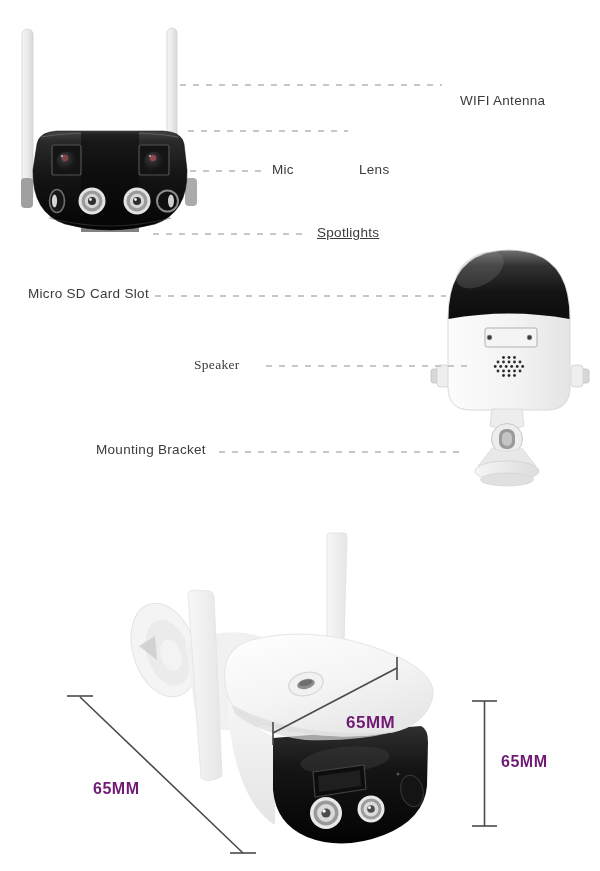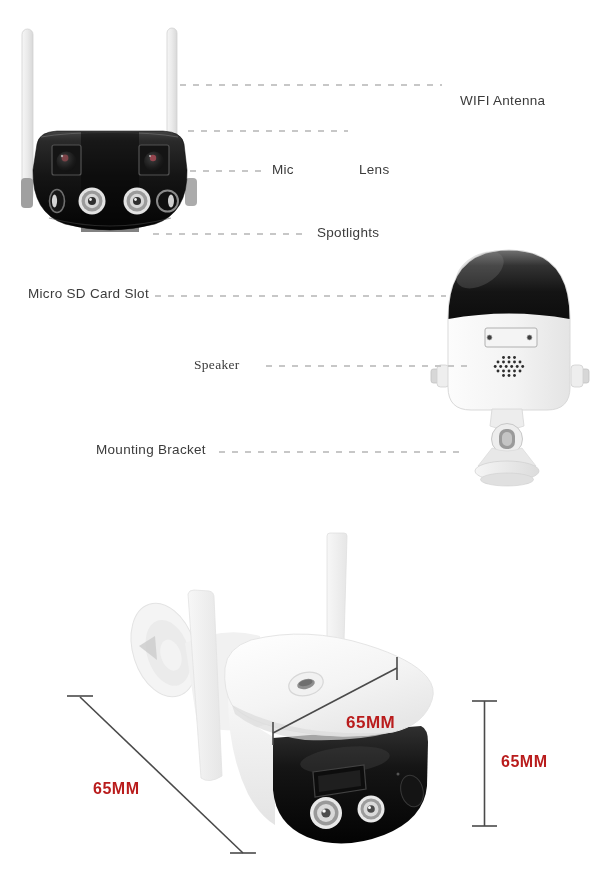--- a/index.html
+++ b/index.html
@@ -24,27 +24,27 @@
   .l-speaker{left:266px;top:365px;width:207px;}
   .l-mount{left:219px;top:451px;width:243px;}
 
   .callout{
     position:absolute;color:#3b3b3b;font-size:13.5px;letter-spacing:.3px;
     white-space:nowrap;line-height:1.1;
   }
   .c-wifi{left:460px;top:94px;}
   .c-lens{left:359px;top:123px;margin-top:40px;}
   .c-mic{left:272px;top:163px;text-align:center;}
-  .c-spot{left:317px;top:226px;}
+  .c-spot{left:317px;top:226px;text-decoration:underline;}
   .c-sd{left:28px;top:287px;}
   .c-speaker{left:194px;top:358px;font-family:Liberation Serif, serif;}
   .c-mount{left:96px;top:443px;}
 
   .dim{
-    position:absolute;color:#b91c1c;font-weight:700;font-size:16px;
+    position:absolute;color:#701a75;font-weight:700;font-size:16px;
     letter-spacing:.5px;white-space:nowrap;line-height:1;
   }
   .d-depth{left:93px;top:781px;}
   .d-width{left:346px;top:714px;font-size:17px;}
   .d-height{left:501px;top:754px;}
 </style>
 </head>
 <body>
 
 <div class="canvas">

